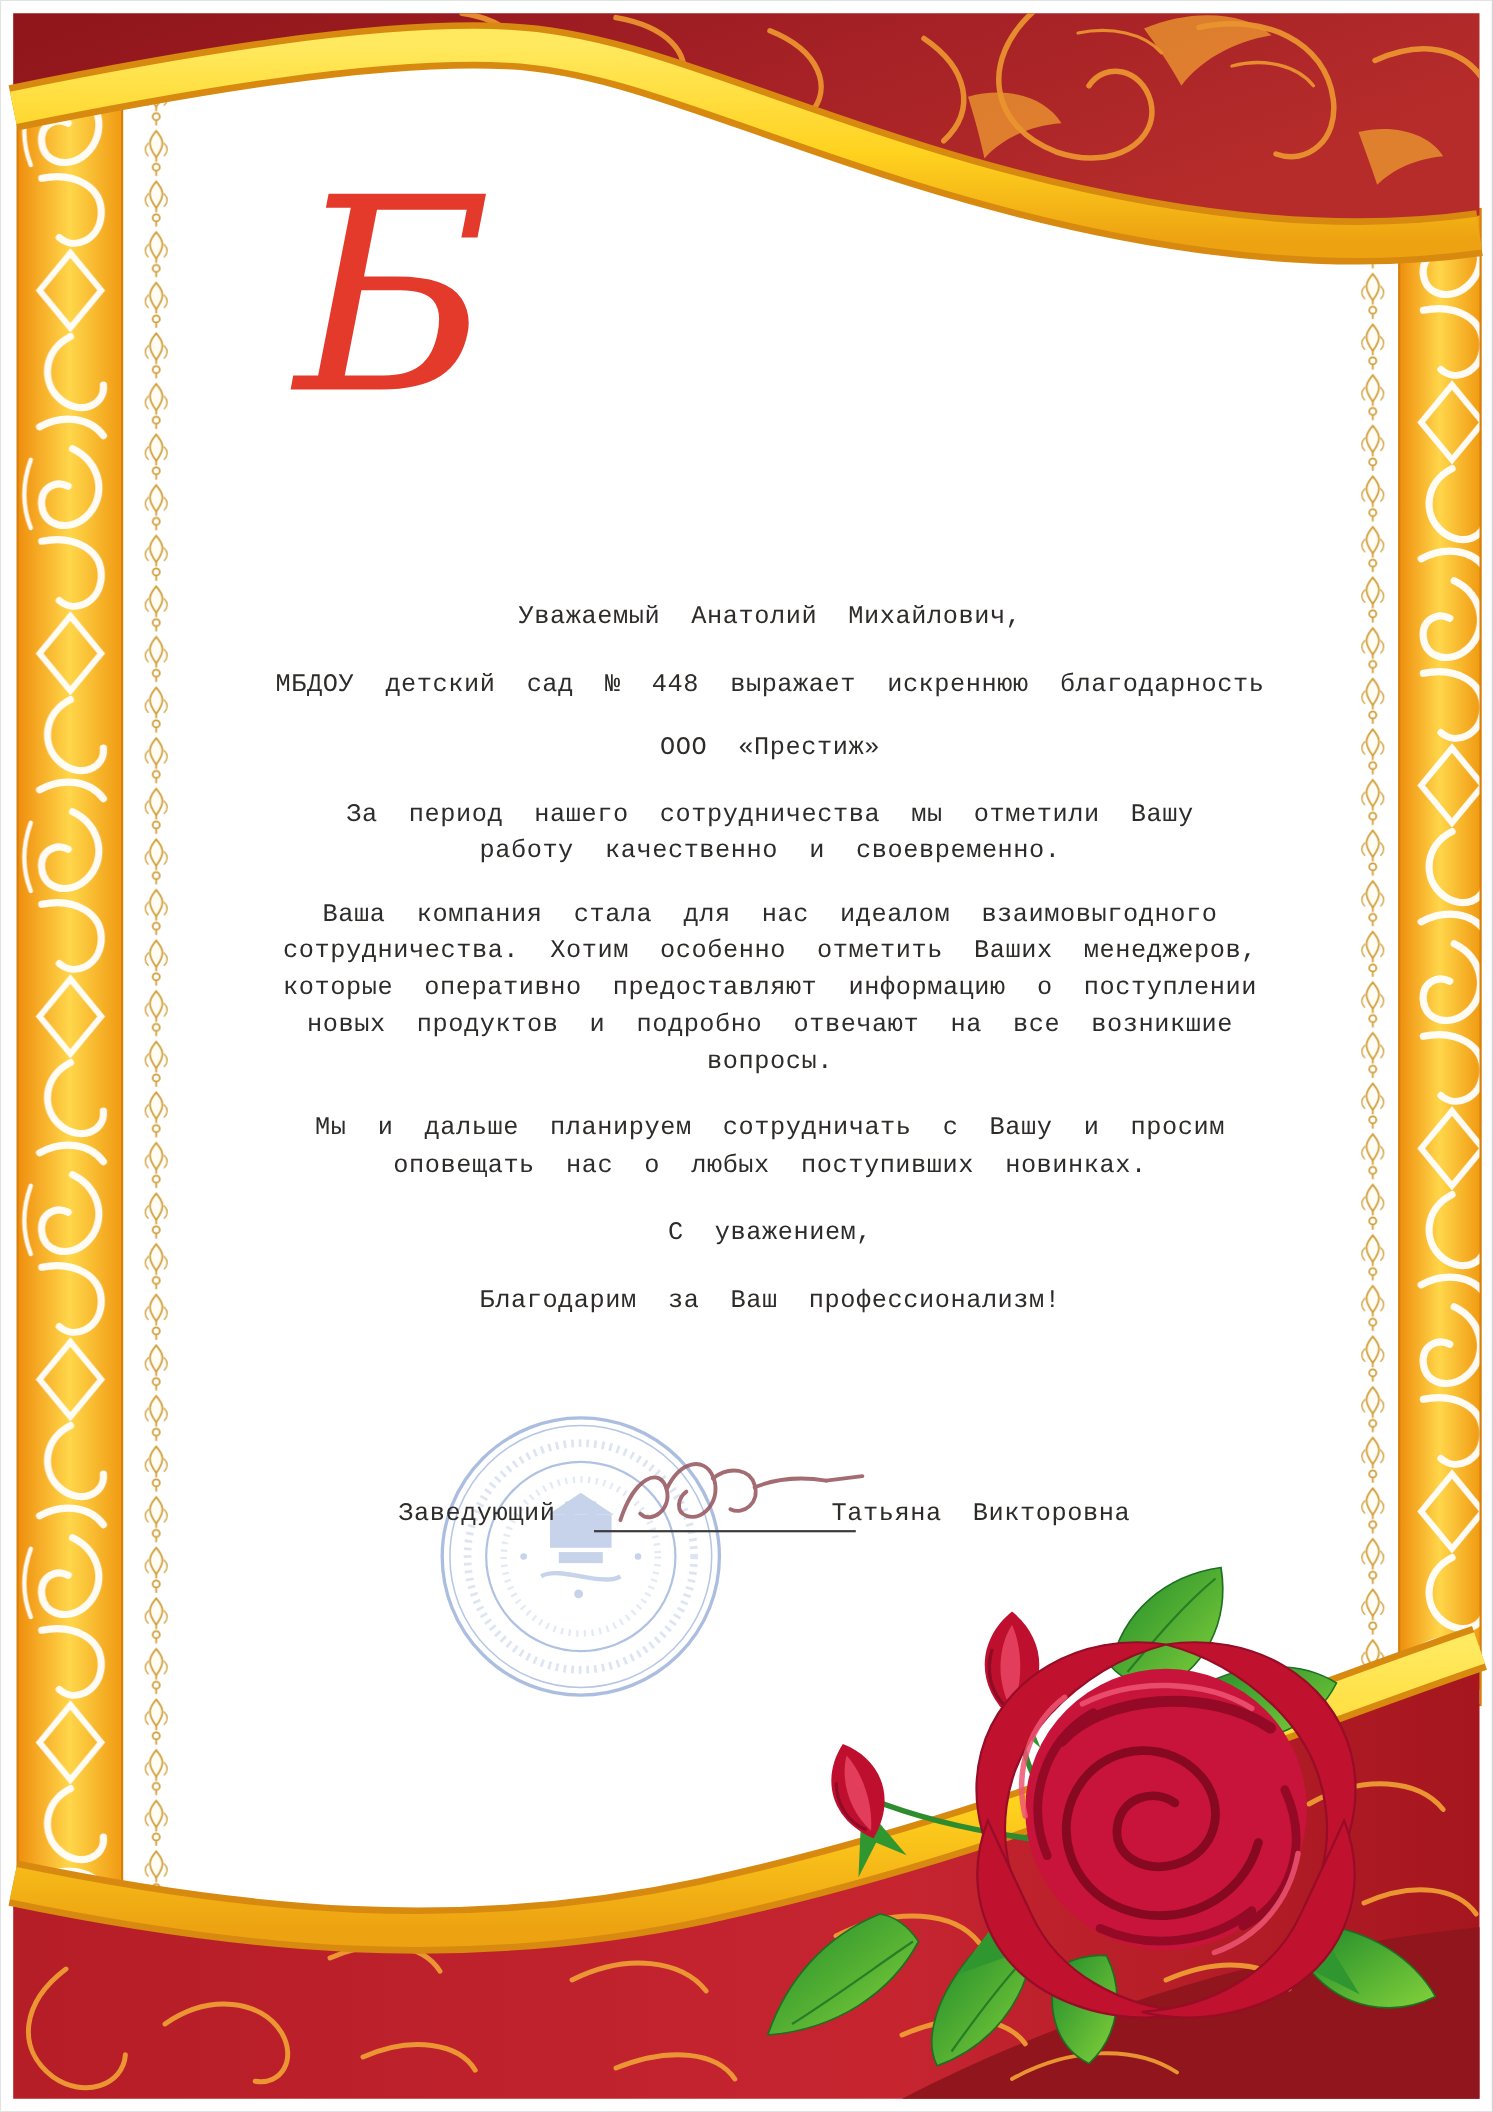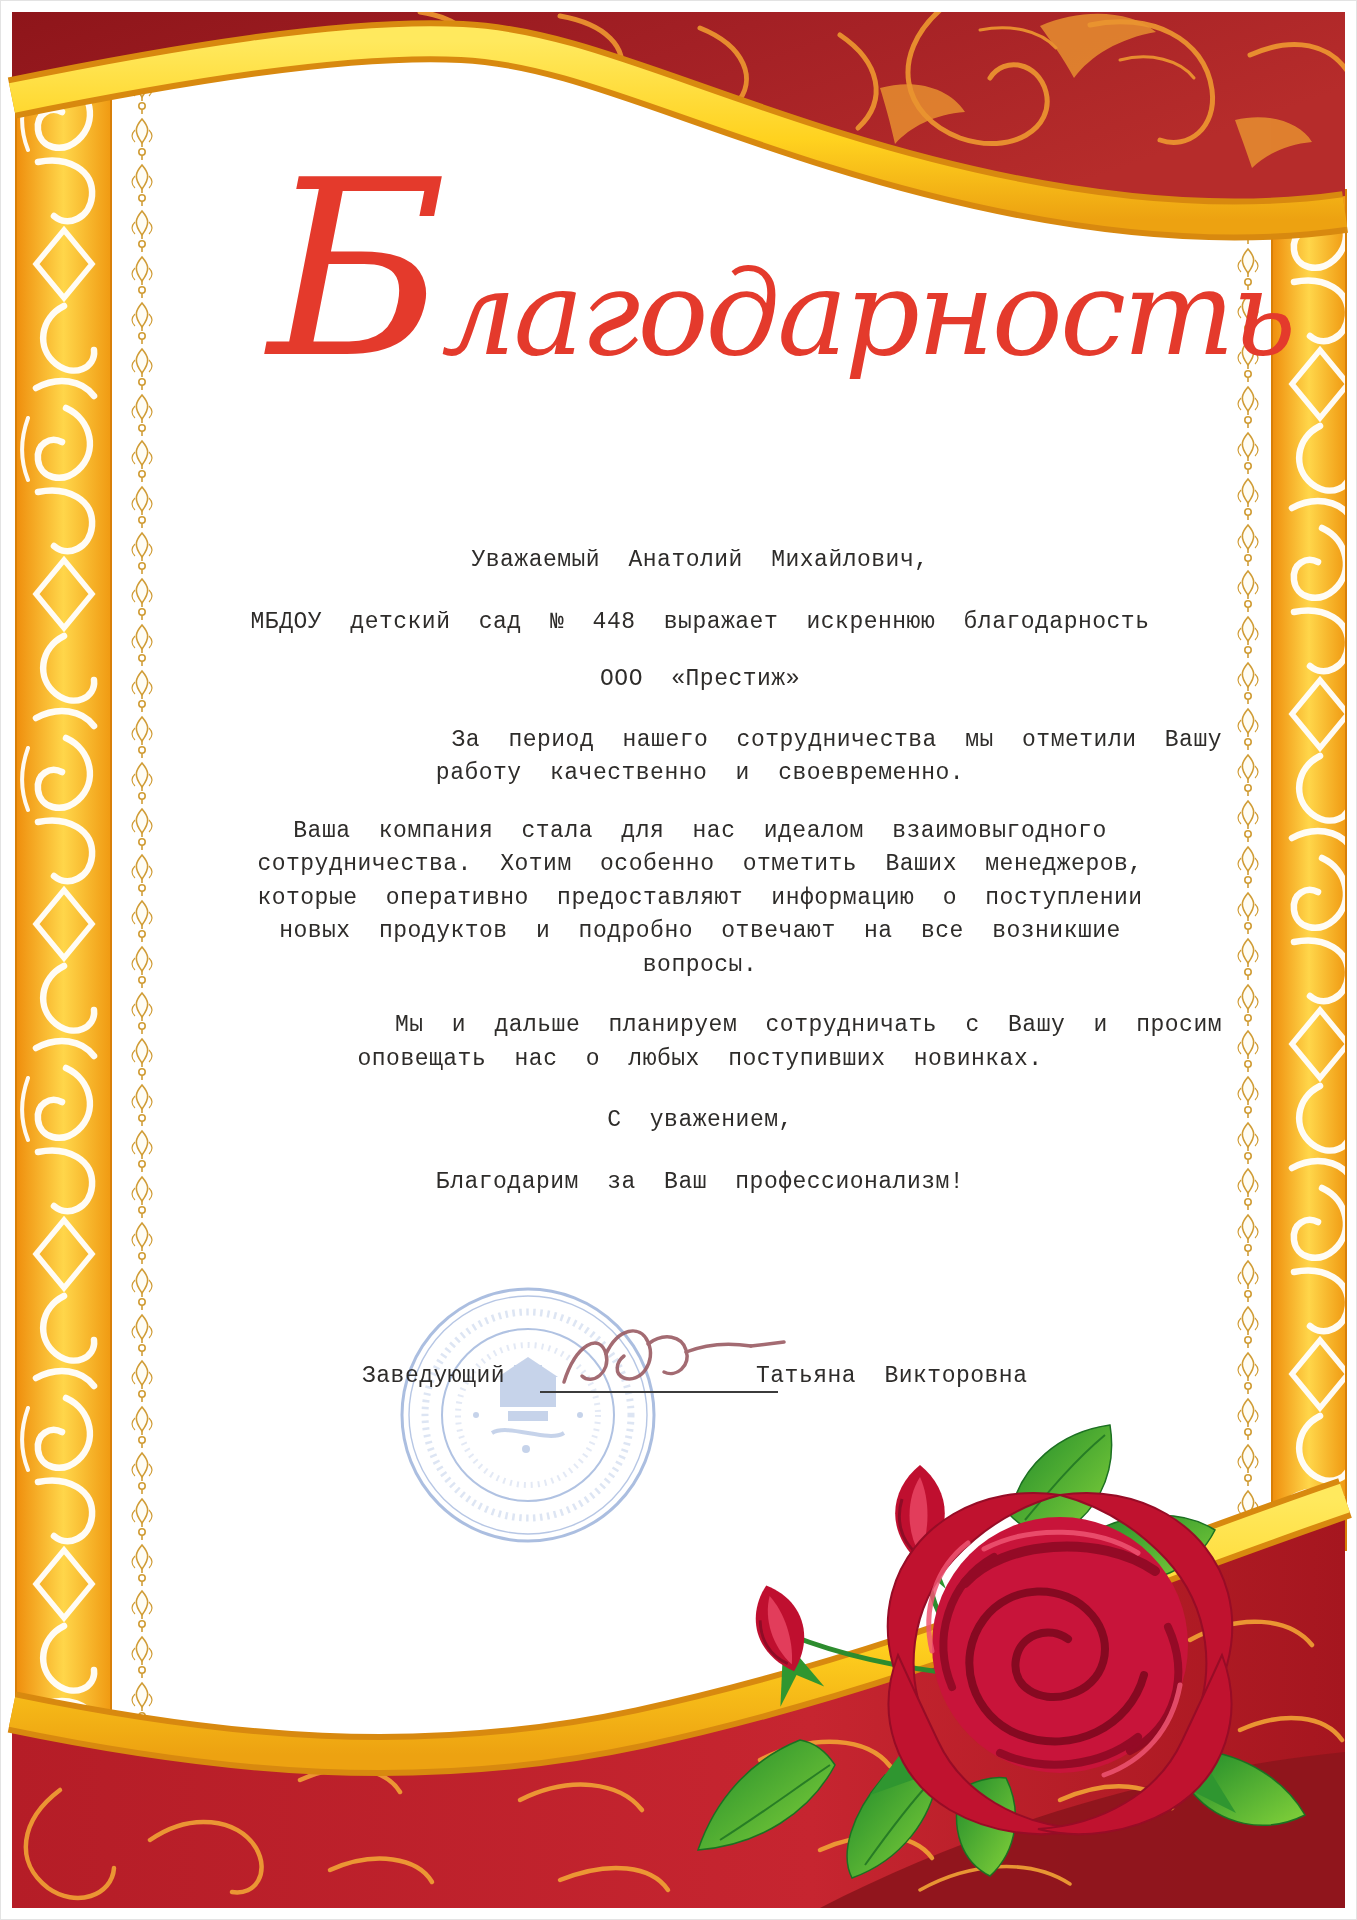--- a/index.html
+++ b/index.html
@@ -11,21 +11,21 @@
   }
   svg.layer{position:absolute; left:0; top:0;}
   #frame{z-index:1;}
   #stamp{z-index:2; left:392px; top:1279px;}
   .textcol{position:absolute; left:178px; top:544px; width:1044px; z-index:3;}
   .tline{
     font:23px/33.5px "Liberation Mono","DejaVu Sans Mono",monospace;
     word-spacing:14px; letter-spacing:.5px; color:#2e2c2a; text-align:center;
     white-space:nowrap;
   }
-  .gap-s{margin-top:28px;text-align:center;} .gap-m{margin-top:24px;} .gap-l{margin-top:27px;text-align:right;}
+  .gap-s{margin-top:28px;text-align:center;} .gap-m{margin-top:24px;} .gap-l{margin-top:27px;}
   .title{
     position:absolute; left:268px; top:150px; z-index:3;
     display:flex; align-items:baseline; color:#e43a2c;
     font-family:"DejaVu Serif","Liberation Serif",serif; font-style:italic;
     white-space:nowrap;
   }
   .title .cap{font-size:244px; line-height:240px; letter-spacing:-6px;}
   .title .rest{font-size:118px; letter-spacing:-3px;}
   .sigrow{position:absolute; z-index:3;}
   #sig-role{left:362px; top:1360px;}
@@ -170,21 +170,20 @@
         <path d="M880,88 C915,78 950,88 965,112 C935,114 910,127 895,144 C890,122 885,104 880,88 Z"></path>
         <path d="M1235,120 C1268,112 1300,122 1312,142 C1288,144 1266,154 1252,168 C1246,150 1240,134 1235,120 Z"></path>
       </g>
       <path d="M12,98 C170,66 345,36 462,42 C565,47 665,97 835,150 C1015,206 1190,234 1345,212" fill="none" stroke="#d8890f" stroke-width="42"></path>
       <path d="M12,98 C170,66 345,36 462,42 C565,47 665,97 835,150 C1015,206 1190,234 1345,212" fill="none" stroke="url(#ribbonGrad)" stroke-width="30"></path>
     </g>
   </svg>
 
   <div class="title">
     <span class="cap">Б</span>
-      <span class="rest">лагодарность</span>
   </div>
 
   <div class="textcol">
     <div class="tline">Уважаемый Анатолий Михайлович,</div>
     <div class="tline gap-s">МБДОУ детский сад № 448 выражает искреннюю благодарность</div>
     <div class="tline gap-m">ООО «Престиж»</div>
 
     <div class="tline gap-l">За период нашего сотрудничества мы отметили Вашу</div>
     <div class="tline">работу качественно и своевременно.</div>
 

